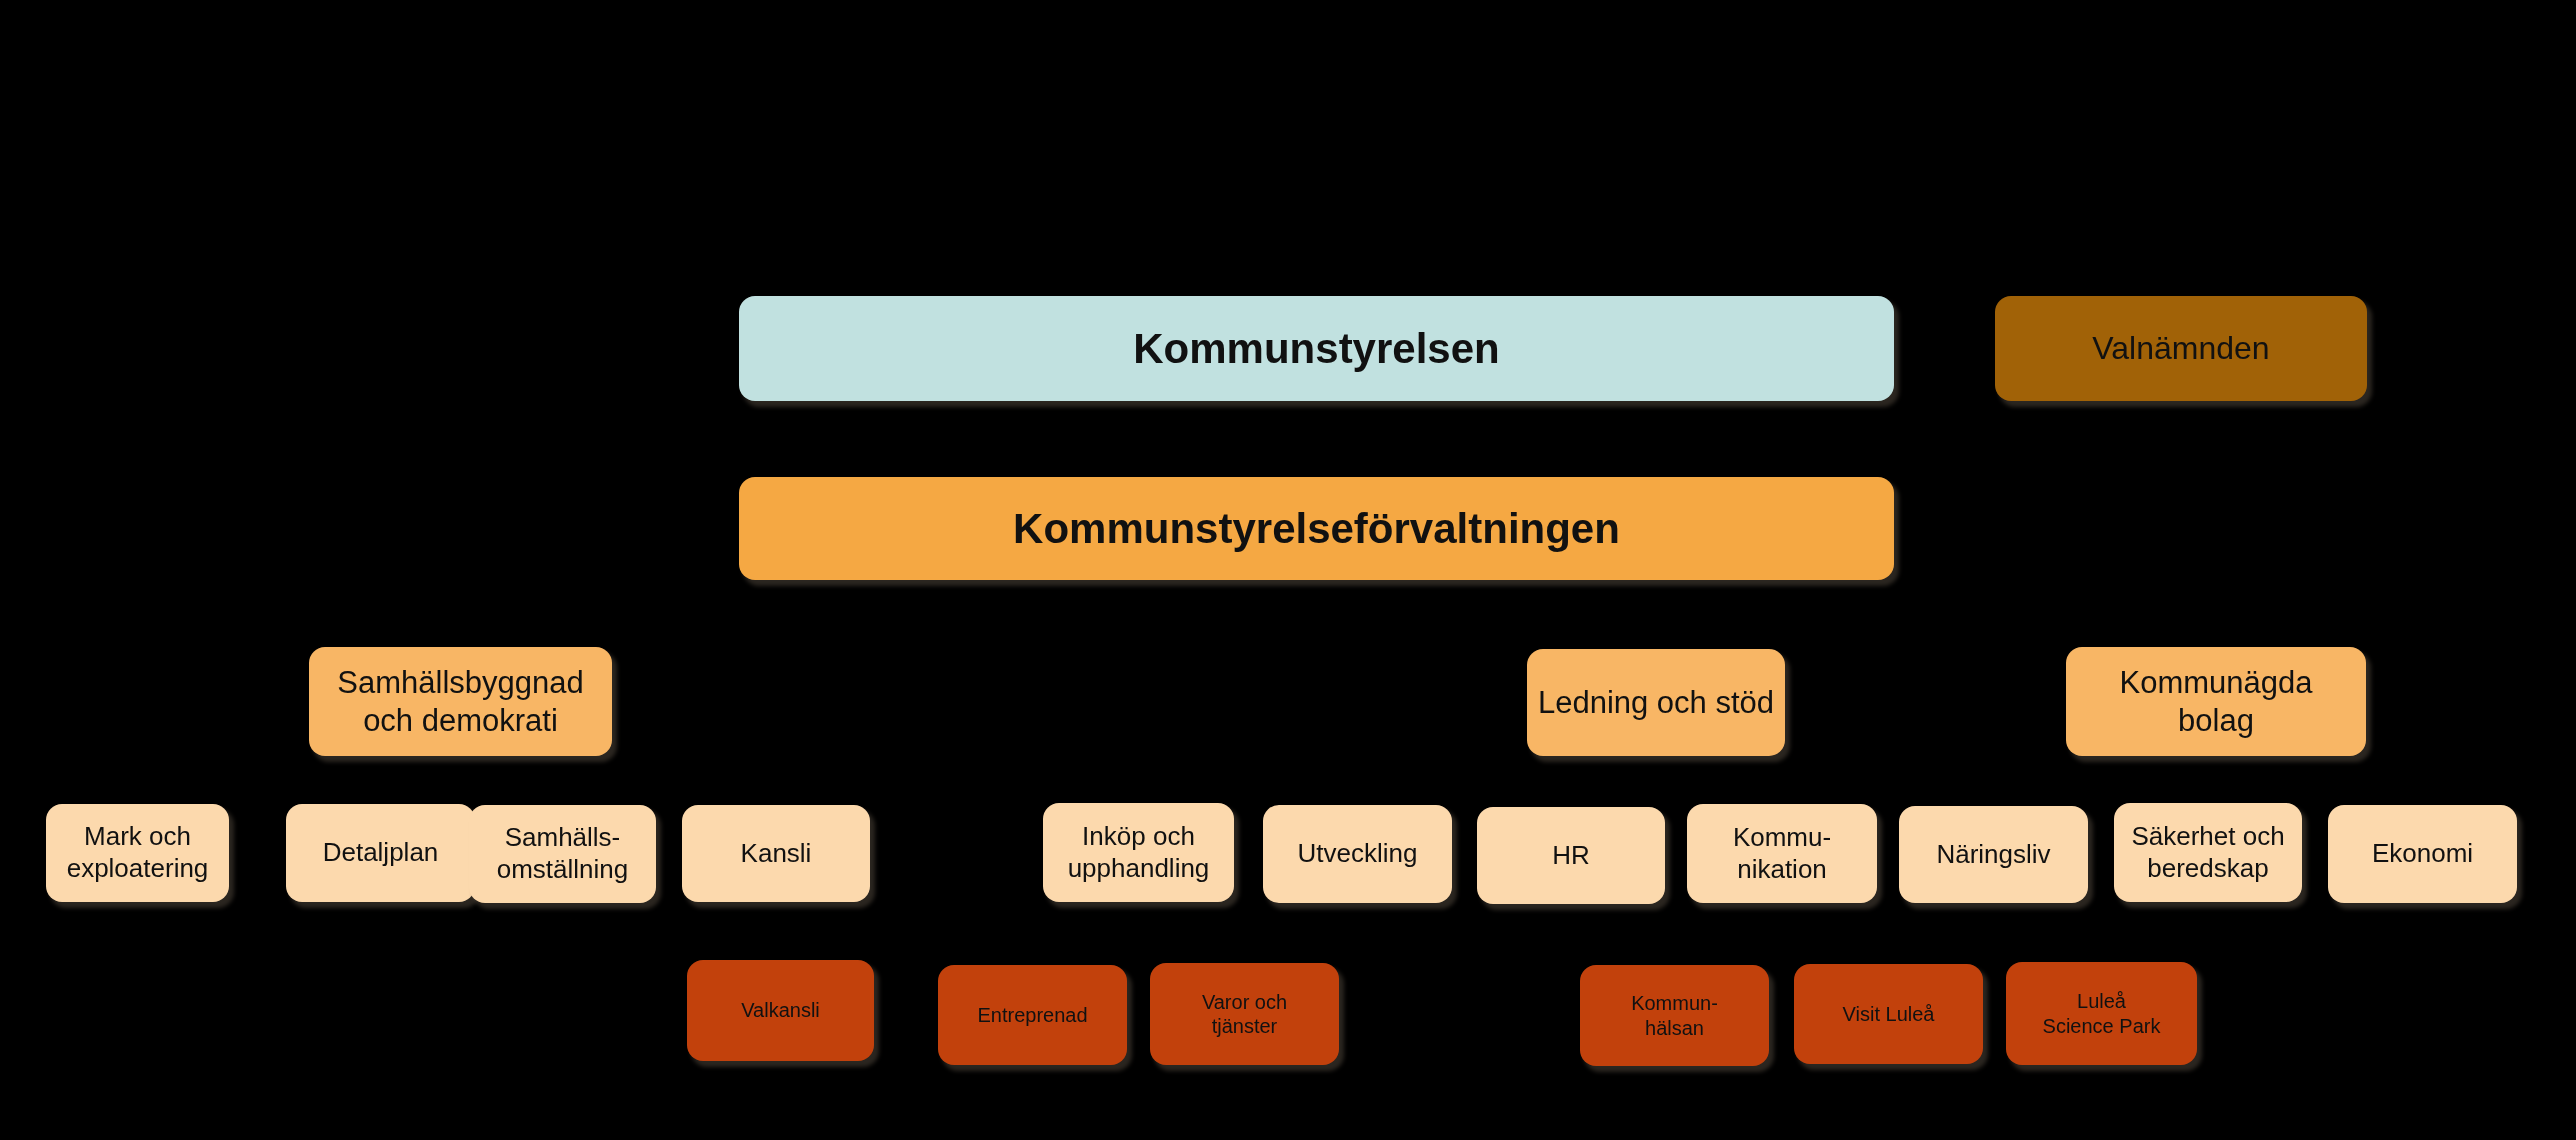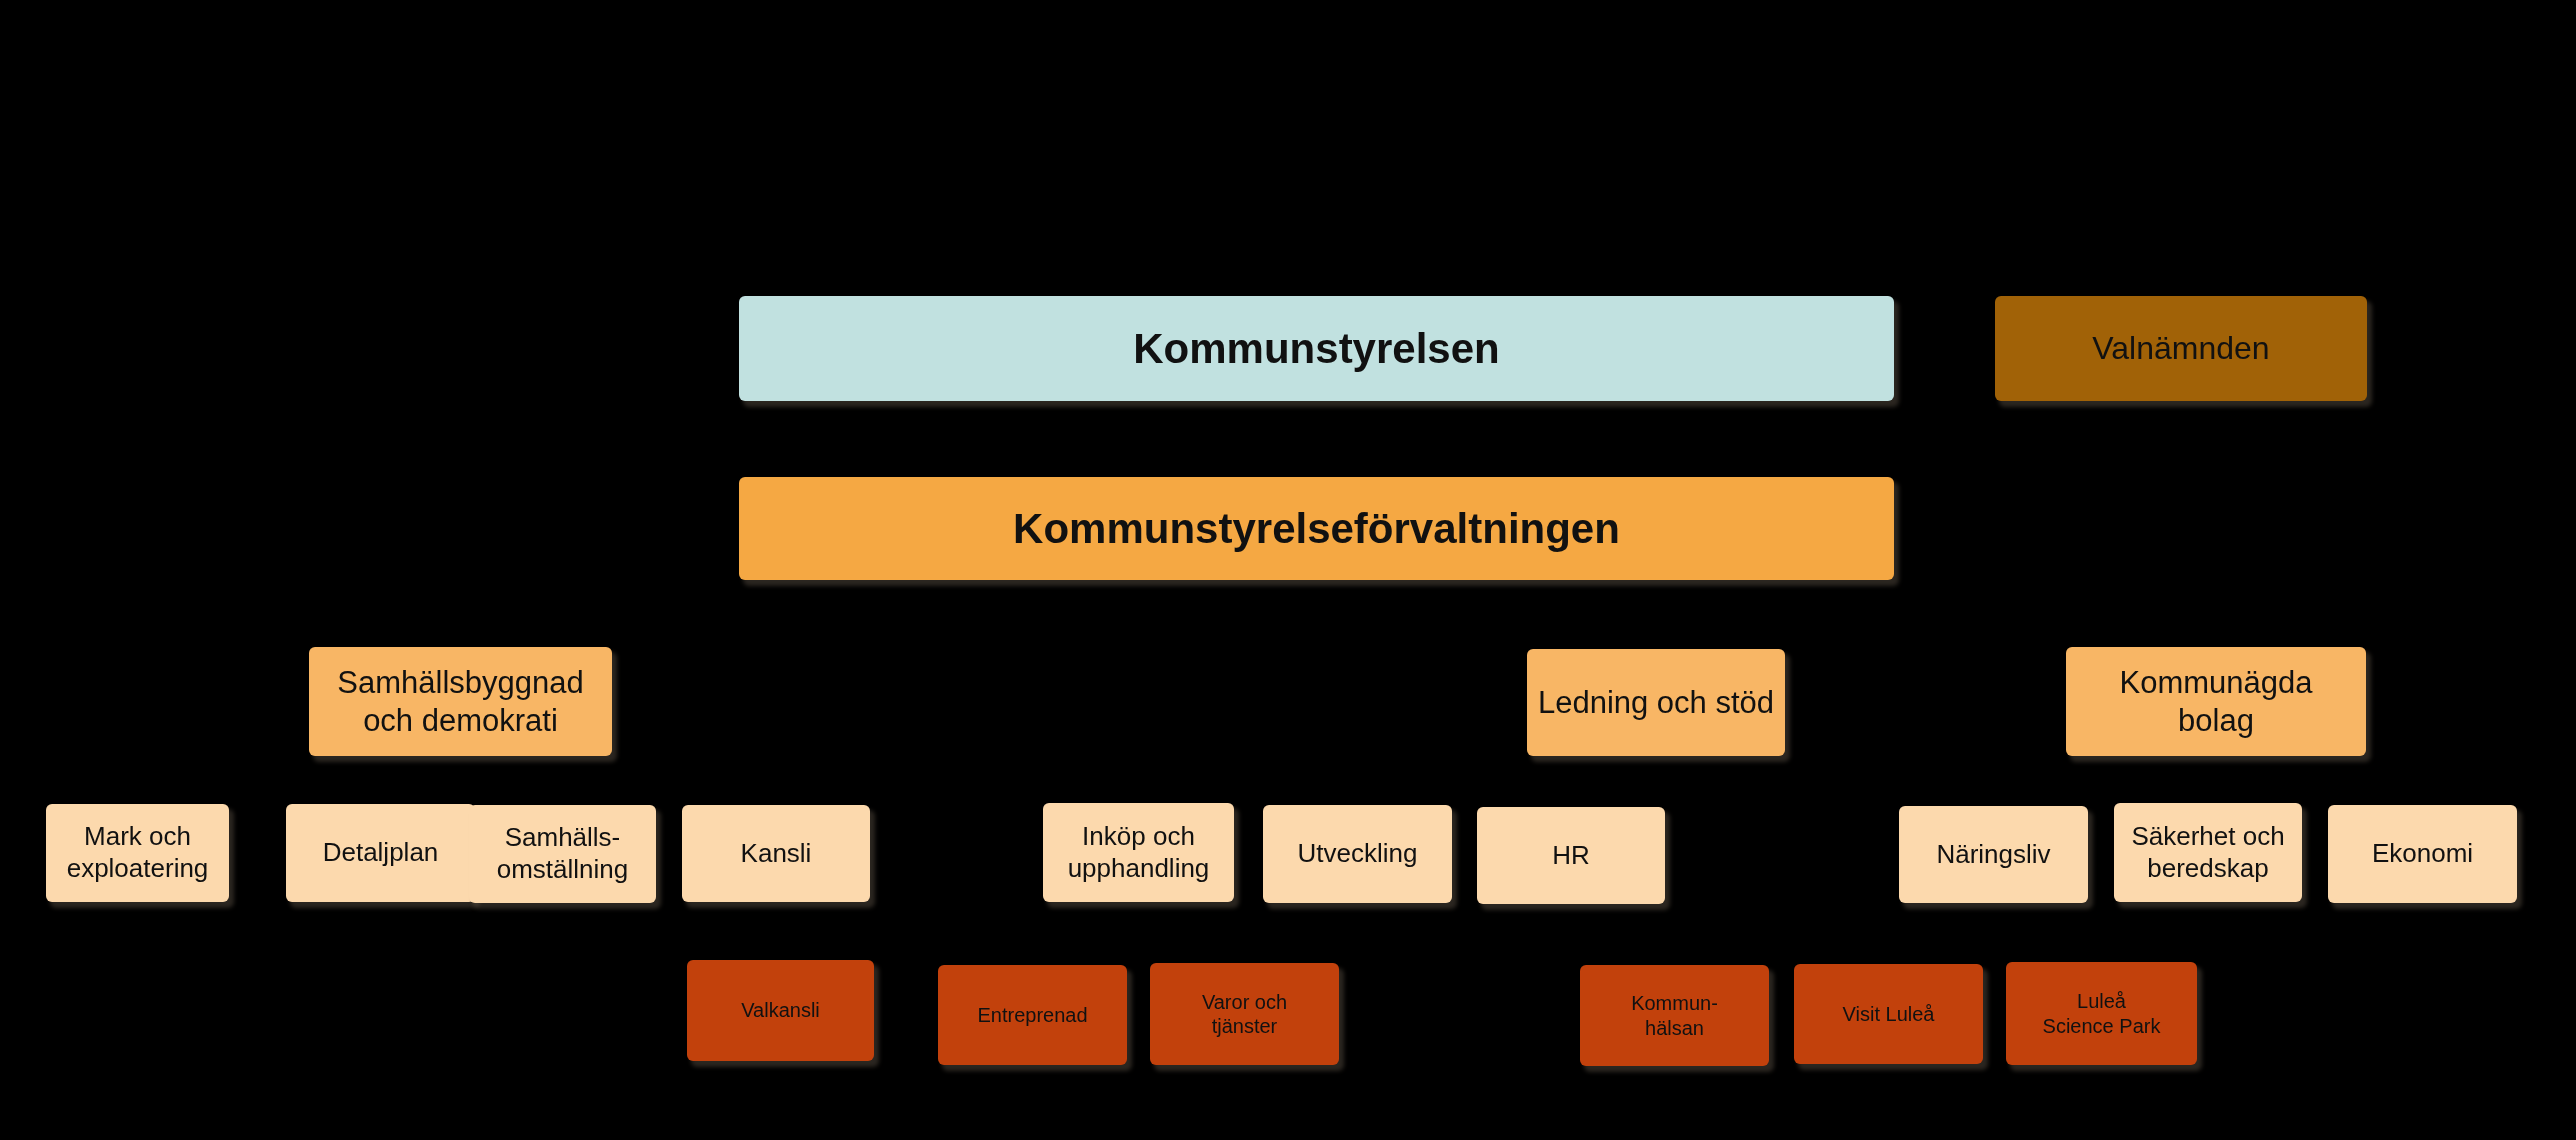--- a/index.html
+++ b/index.html
@@ -14,21 +14,21 @@
     background: #000000;
     overflow: hidden;
     font-family: "Liberation Sans", sans-serif;
   }
   .box {
     position: absolute;
     display: flex;
     align-items: center;
     justify-content: center;
     text-align: center;
-    border-radius: 6px;
+    border-radius: 16px;
     color: #111111;
     white-space: pre-line;
     line-height: 1.22;
     box-shadow: 4.8px 5.7px 4px rgba(95, 85, 70, 0.45);
     box-sizing: border-box;
     padding: 3.2px 8px;
   }
   .tier-board       { background: #c1e1e0; font-weight: bold; font-size: 42px; }
   .tier-election    { background: #a16207; font-weight: normal; font-size: 32px; }
   .tier-admin       { background: #f5a843; font-weight: bold; font-size: 42px; text-align: center; }
@@ -65,20 +65,22 @@
 
   <div class="box tier-department" style="left:682px; top:805px; width:188px; height:97px;">Kansli</div>
 
   <div class="box tier-department" style="left:1043px; top:803px; width:191px; height:99px;">Inköp och
 upphandling</div>
 
   <div class="box tier-department" style="left:1263px; top:805px; width:189px; height:98px;">Utveckling</div>
 
   <div class="box tier-department" style="left:1477px; top:807px; width:188px; height:97px;">HR</div>
 
+  <div class="box tier-department" style="left:1687px; top:804px; width:190px; height:99px;">Kommu-
+nikation</div>
 
   <div class="box tier-department" style="left:1899px; top:806px; width:189px; height:97px;">Näringsliv</div>
 
   <div class="box tier-department" style="left:2114px; top:803px; width:188px; height:99px;">Säkerhet och
 beredskap</div>
 
   <div class="box tier-department" style="left:2328px; top:805px; width:189px; height:98px;">Ekonomi</div>
 
   <div class="box tier-unit" style="left:687px; top:960px; width:187px; height:101px;">Valkansli</div>
 

